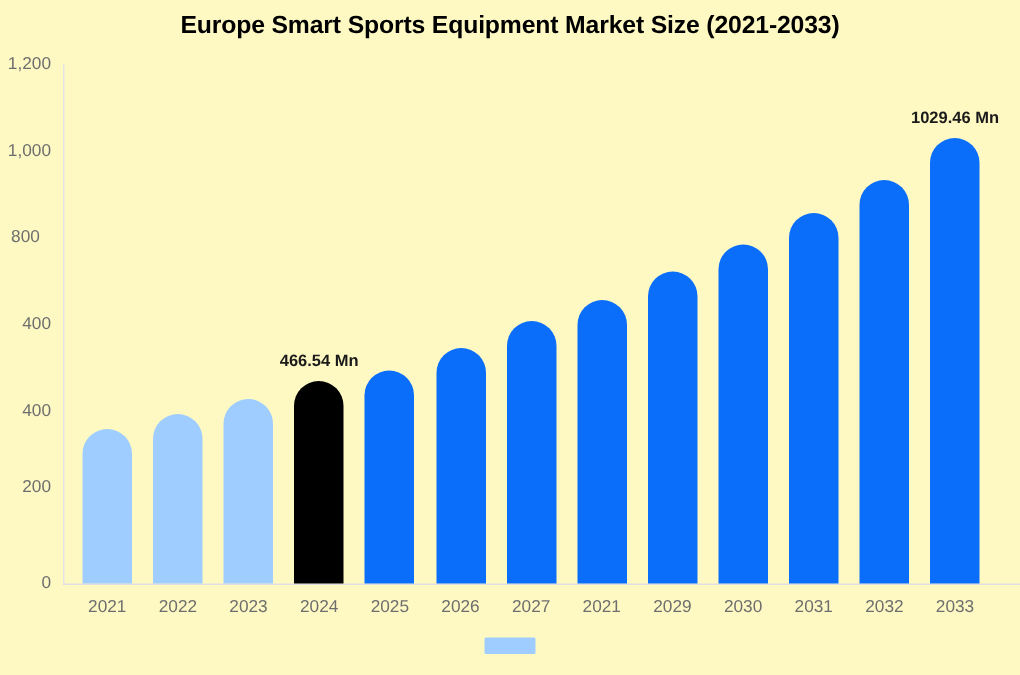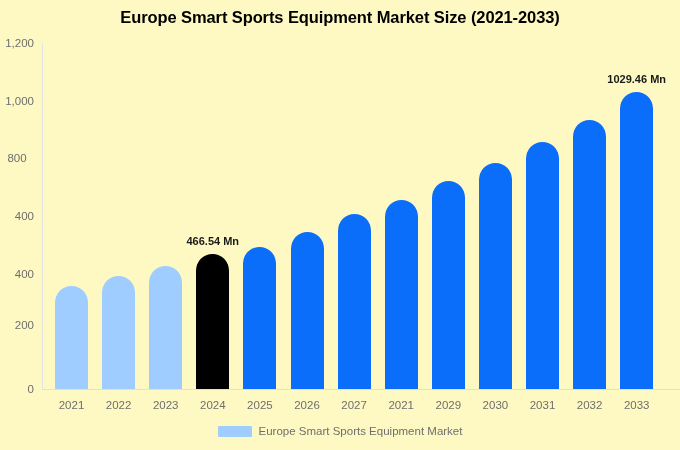--- a/index.html
+++ b/index.html
@@ -164,16 +164,15 @@
       <div class="x-tick-label" style="left: 565.1px; width: 49px;">2032</div>
       <div class="x-tick-label" style="left: 612.2px; width: 49px;">2033</div>
     </div>
   <div id="value-labels">
       <div class="bar-value-label" style="top: 235.481px; left: 212.8px; transform: translateX(-50%);">466.54 Mn</div>
       <div class="bar-value-label" style="top: 73.1724px; left: 636.7px; transform: translateX(-50%);">1029.46 Mn</div>
     </div>
 
   <div id="legend">
     <div id="legend-swatch"></div>
-    <div id="legend-label">Europe Smart Sports Equipment Market</div>
   </div>
 
 </div>
 
 </body></html>

